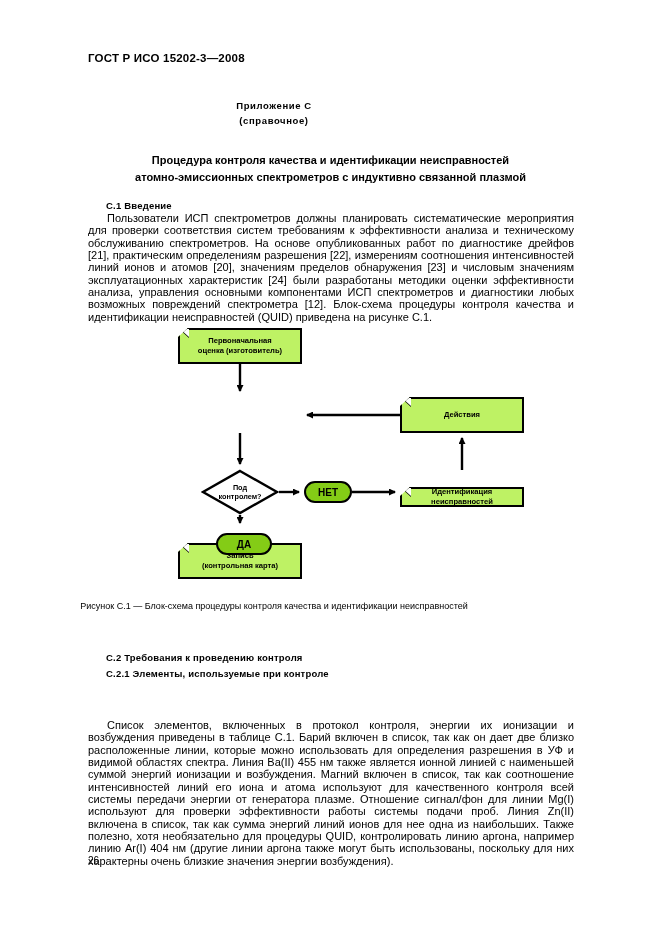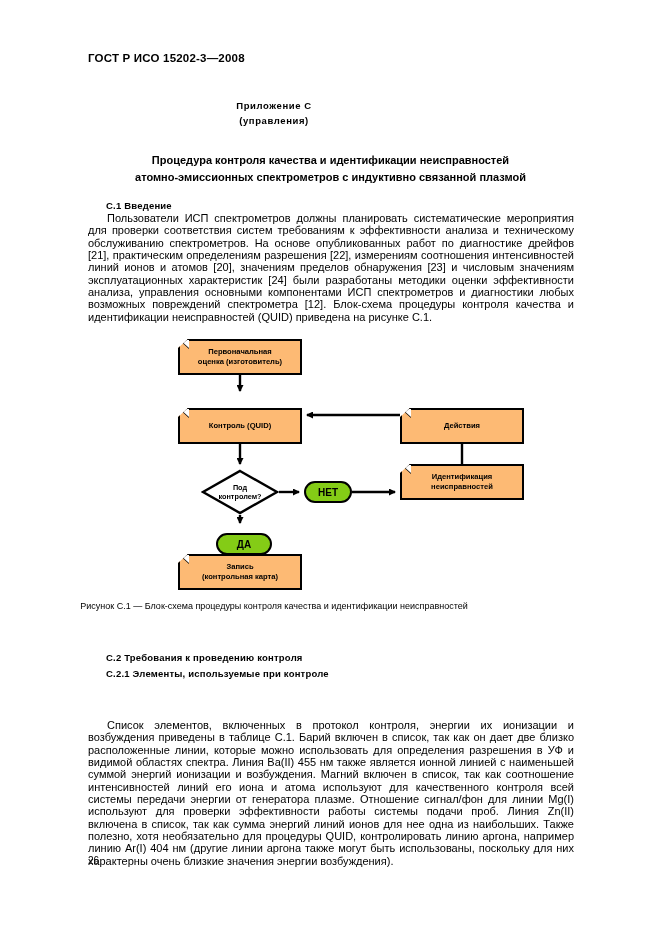--- a/index.html
+++ b/index.html
@@ -94,33 +94,32 @@
   
   .flowchart {
     position: absolute;
     left: 88px;
     top: 325px;
     width: 486px;
     height: 270px;
   }
   .fc-box {
     position: absolute;
-    background: #fdba74;
+    background: #bef264;
     border: 2px solid #000;
     display: flex;
     align-items: center;
     justify-content: center;
     text-align: center;
     font-size: 7.6px;
     font-weight: bold;
     line-height: 10px;
     padding: 2px 4px;
     
     clip-path: polygon(10px 0, 100% 0, 100% 100%, 0 100%, 0 9px);
-    margin-top: 11px;
   }
   
   .fc-notch {
     position: absolute;
     width: 0; height: 0;
     border-left: 11px solid transparent;
     border-top: 10px solid #000;
     left: -2px;
     top: -2px;
     pointer-events: none;
@@ -131,21 +130,21 @@
     left: -9.5px;
     top: -9px;
     width: 0; height: 0;
     border-left: 9px solid transparent;
     border-top: 8px solid #fff;
   }
 
   .box-initial  { left: 90px;  top: 3px;   width: 124px; height: 36px; }
   .box-control  { left: 90px;  top: 72px;  width: 124px; height: 36px; }
   .box-actions  { left: 312px; top: 72px;  width: 124px; height: 36px; }
-  .box-ident    { left: 312px; top: 128px; width: 124px; height: 36px; }
+  .box-ident    { left: 312px; top: 162px; width: 124px; height: 20px; }
   .box-record   { left: 90px;  top: 218px; width: 124px; height: 36px; }
 
   .diamond {
     position: absolute;
     left: 113px;
     top: 144px;
     width: 78px;
     height: 46px;
   }
   .diamond svg { display: block; }
@@ -185,21 +184,21 @@
 </style>
 </head>
 <body>
 
 <div class="page">
 
   <div class="doc-header">ГОСТ Р ИСО 15202-3—2008</div>
 
   <div class="annex-block">
     <div>Приложение С</div>
-    <div>(управления)</div>
+    <div>(справочное)</div>
   </div>
 
   <div class="main-title">
     <div>Процедура контроля качества и идентификации неисправностей</div>
     <div>атомно-эмиссионных спектрометров с индуктивно связанной плазмой</div>
   </div>
 
   <div class="sec-head sec-c1">С.1  Введение</div>
 
   <div class="body-text para-1 indent">Пользователи ИСП спектрометров должны планировать систематические мероприятия для проверки соответствия систем требованиям к эффективности анализа и техническому обслуживанию спектрометров. На основе опубликованных работ по диагностике дрейфов [21], практическим определениям разрешения [22], измерениям соотношения интенсивностей линий ионов и атомов [20], значениям пределов обнаружения [23] и числовым значениям эксплуатационных характеристик [24] были разработаны методики оценки эффективности анализа, управления основными компонентами ИСП спектрометров и диагностики любых возможных повреждений спектрометра [12]. Блок-схема процедуры контроля качества и идентификации неисправностей (QUID) приведена на рисунке С.1.</div>
@@ -241,24 +240,20 @@
     </svg>
 
     <div class="fc-box box-initial">
       <span class="fc-notch"></span>
       <div>
         <div>Первоначальная</div>
         <div>оценка (изготовитель)</div>
       </div>
     </div>
 
-    <div class="fc-box box-control">
-      <span class="fc-notch"></span>
-      <div>Контроль (QUID)</div>
-    </div>
 
     <div class="fc-box box-actions">
       <span class="fc-notch"></span>
       <div>Действия</div>
     </div>
 
     <div class="fc-box box-ident">
       <span class="fc-notch"></span>
       <div>
         <div>Идентификация</div>

